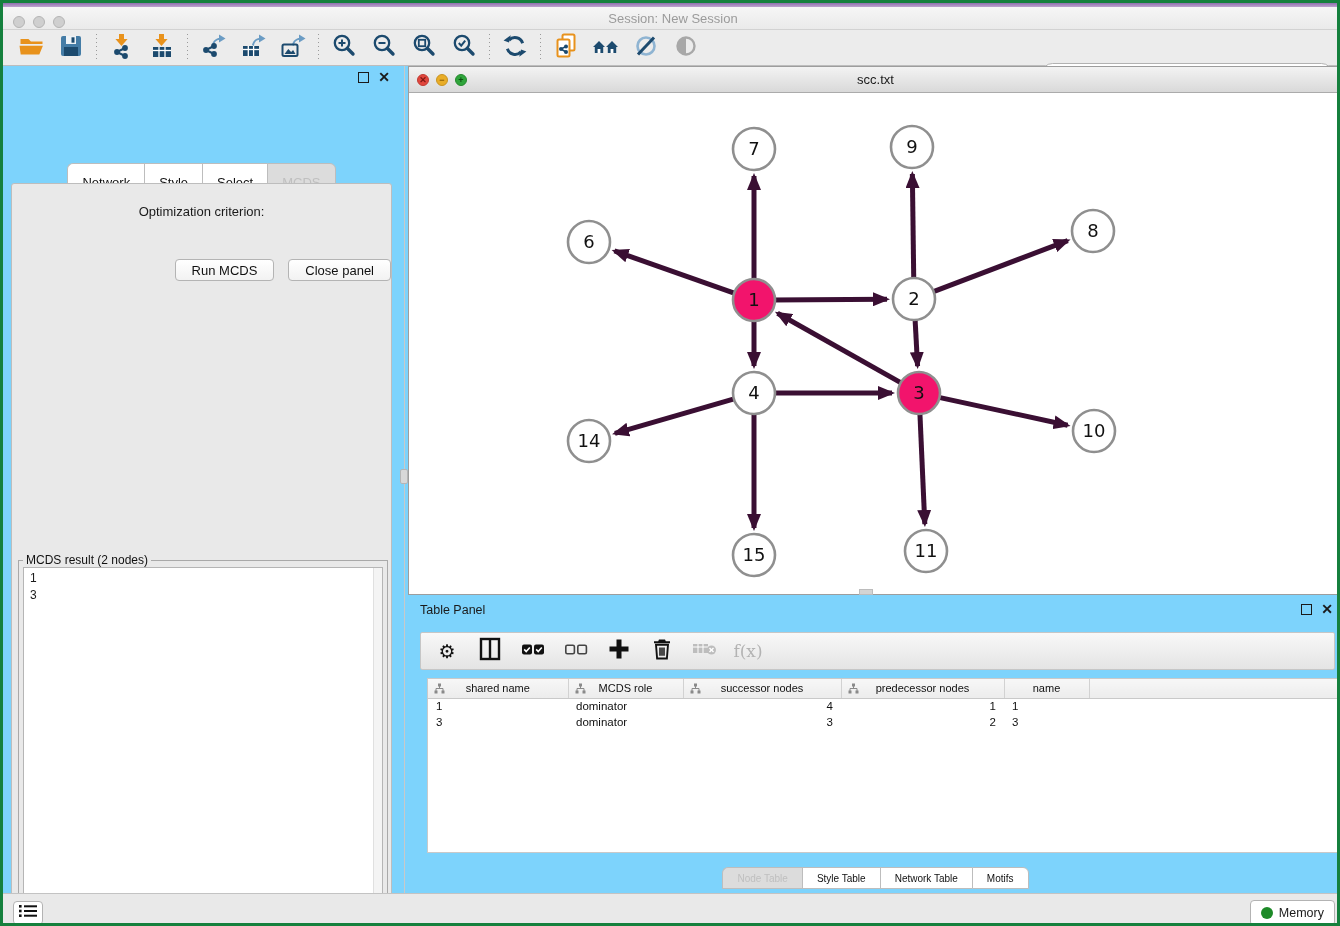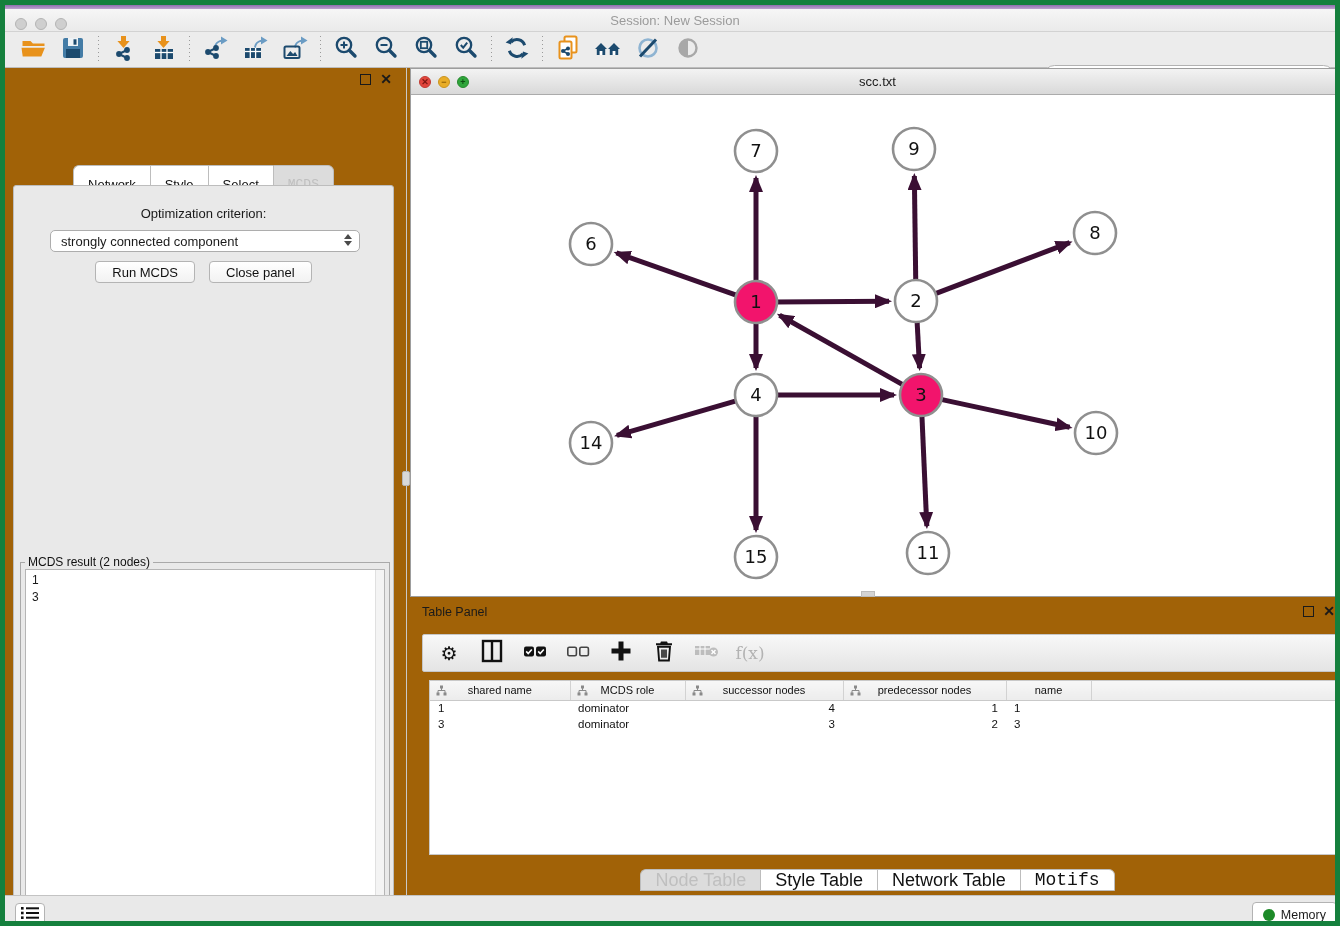--- a/index.html
+++ b/index.html
@@ -1,21 +1,21 @@
 <!DOCTYPE html>
 <html><head>
 <meta charset="utf-8">
 <style>
   * { margin:0; padding:0; box-sizing:border-box; }
   html,body { background:#d0d0d0; }
   #app {
     position:relative; width:1340px; height:926px;
-    background:#a16207; overflow:hidden;
+    background:#7dd3fc; overflow:hidden;
     font-family:"Liberation Sans", sans-serif; color:#1a1a1a;
-    border:5px solid #15803d;
+    border:3px solid #15803d;
     padding-left:32px;
   }
   
   .top-strip { position:absolute; left:0; top:0; width:1340px; height:4px;
     background:linear-gradient(#8f6fae,#bda3ce); }
   .titlebar { position:absolute; left:0; top:4px; width:1340px; height:23px;
     background:linear-gradient(#f6f6f6,#eaeaea); border-bottom:1px solid #d2d2d2;
     display:flex; align-items:center; justify-content:center; }
   .titlebar .win-title { font-size:13px; color:#9b9b9b; }
   .traffic-gray { position:absolute; left:10px; top:9px; display:flex; gap:8px; }
@@ -40,34 +40,34 @@
   .panel-titlebar { position:absolute; left:10px; top:8px; right:8px; height:18px;
     font-size:13px; color:#1a1a1a; }
   .panel-wctl { position:absolute; top:6px; display:flex; gap:9px; align-items:center; }
   .cp-wctl { right:10px; }
   .wctl-float { width:11px; height:11px; border:1.6px solid #1a1a1a; display:block; }
   .wctl-close { font-size:14px; font-weight:bold; color:#1a1a1a; line-height:11px; }
   .cp-tabs { position:absolute; left:0; top:97px; width:397px; display:flex; justify-content:center; }
   .tab { height:38px; padding:0 14px; font-size:13px; display:flex; align-items:center;
     background:#fff; border:1px solid #bdbdbd; border-right:none; color:#111; }
   .tab:first-child { border-top-left-radius:6px; border-bottom-left-radius:0; }
-  .tab:last-child { border-right:1px solid #bdbdbd; border-top-right-radius:6px;font-family:Liberation Mono, monospace; }
+  .tab:last-child { border-right:1px solid #bdbdbd; border-top-right-radius:6px; }
   .tab.selected { background:#dcdcdc; color:#bfbfbf; }
   .cp-body { position:absolute; left:8px; top:117px; width:381px; height:761px;
     background:#e9e9e9; border:1px solid #bdbdbd; border-radius:3px; }
   .opt-label { position:absolute; left:0; top:20px; width:100%; text-align:center; font-size:13px; }
   .dropdown { position:absolute; left:36px; top:44px; width:310px; height:22px;
     background:#fff; border:1px solid #adadad; border-radius:5px;
     display:flex; align-items:center; font-size:13px; padding-left:10px; }
   .dd-stepper { position:absolute; right:7px; top:3px; display:flex; flex-direction:column; gap:2px; }
   .dd-stepper i { display:block; width:0; height:0; border-left:4px solid transparent;
     border-right:4px solid transparent; }
   .dd-up { border-bottom:5px solid #4a4a4a; }
   .dd-down { border-top:5px solid #4a4a4a; }
-  .cp-buttons { position:absolute; left:0; top:75px; width:100%; display:flex; justify-content:center; gap:14px; }
+  .cp-buttons { position:absolute; left:0; top:75px; width:100%; display:flex; justify-content:flex-end; gap:14px; }
   .btn { height:22px; padding:0 16px; background:linear-gradient(#ffffff,#f2f2f2);
     border:1px solid #b4b4b4; border-radius:4px; font-size:13px; font-family:inherit; color:#111; }
   .result-box { position:absolute; left:6px; top:376px; width:370px; height:378px;
     border:1px solid #a9a9a9; }
   .result-label { position:absolute; left:4px; top:-8px; background:#e9e9e9;
     font-size:12px; padding:0 3px; color:#111; }
   .result-area { position:absolute; left:4px; top:6px; right:4px; bottom:4px;
     background:#fff; border:1px solid #b5b5b5; font-size:12px; line-height:17px;
     padding:2px 6px; overflow:hidden; }
   .result-scroll { position:absolute; right:0; top:0; width:9px; height:100%;
@@ -105,21 +105,21 @@
   .tbl-wrap { position:absolute; left:12px; top:80px; width:915px; height:175px;
     background:#fff; border:1px solid #c9c9c9; overflow:hidden;margin-left:7px; }
   table.data { border-collapse:collapse; table-layout:fixed; width:100%; }
   table.data th { height:19px; background:linear-gradient(#f7f7f7,#ececec);
     border-right:1px solid #d2d2d2; border-bottom:1px solid #c9c9c9;
     font-size:11px; font-weight:normal; color:#111; text-align:center; position:relative; }
   table.data th .hier { position:absolute; left:6px; top:4px; }
   table.data td { height:16px; font-size:11.5px; color:#111; padding:0 8px; }
   td.al { text-align:left; } td.ar { text-align:right; padding-right:14px; }
   .tp-tabs { position:absolute; left:0; top:269px; width:935px; display:flex; justify-content:center; }
-  .tp-tabs .tab { height:22px; font-size:18px; }
+  .tp-tabs .tab { height:22px; font-size:10px; }
   
   .statusbar { position:absolute; left:0; top:890px; width:1340px; height:36px;
     background:#e9e9e9; border-top:1px solid #c3c3c3; }
   .list-btn { position:absolute; left:10px; top:7px; width:30px; height:24px;
     background:#fff; border:1px solid #b3b3b3; border-radius:4px;
     display:flex; align-items:center; justify-content:center; }
   .memory-btn { position:absolute; right:8px; top:6px; height:26px; padding:0 10px;
     background:#fff; border:1px solid #b3b3b3; border-radius:4px;
     display:flex; align-items:center; gap:6px; font-size:12.5px; }
   .memory-dot { width:12px; height:12px; border-radius:50%; background:#1d8a28; display:block; }
@@ -300,27 +300,20 @@
       <span class="wctl-close">✕</span>
     </div>
     <div class="cp-tabs">
       <div class="tab">Network</div>
       <div class="tab">Style</div>
       <div class="tab">Select</div>
       <div class="tab selected">MCDS</div>
     </div>
     <div class="cp-body">
       <div class="opt-label">Optimization criterion:</div>
-      <div class="dropdown">
-        <span>strongly connected component</span>
-        <span class="dd-stepper">
-            <i class="dd-up"></i>
-            <i class="dd-down"></i>
-          </span>
-      </div>
       <div class="cp-buttons">
         <button class="btn">Run MCDS</button>
         <button class="btn">Close panel</button>
       </div>
       <div class="result-box">
         <div class="result-label">MCDS result (2 nodes)</div>
         <div class="result-area">
           <div>1</div>
           <div>3</div>
           <div class="result-scroll"></div>

